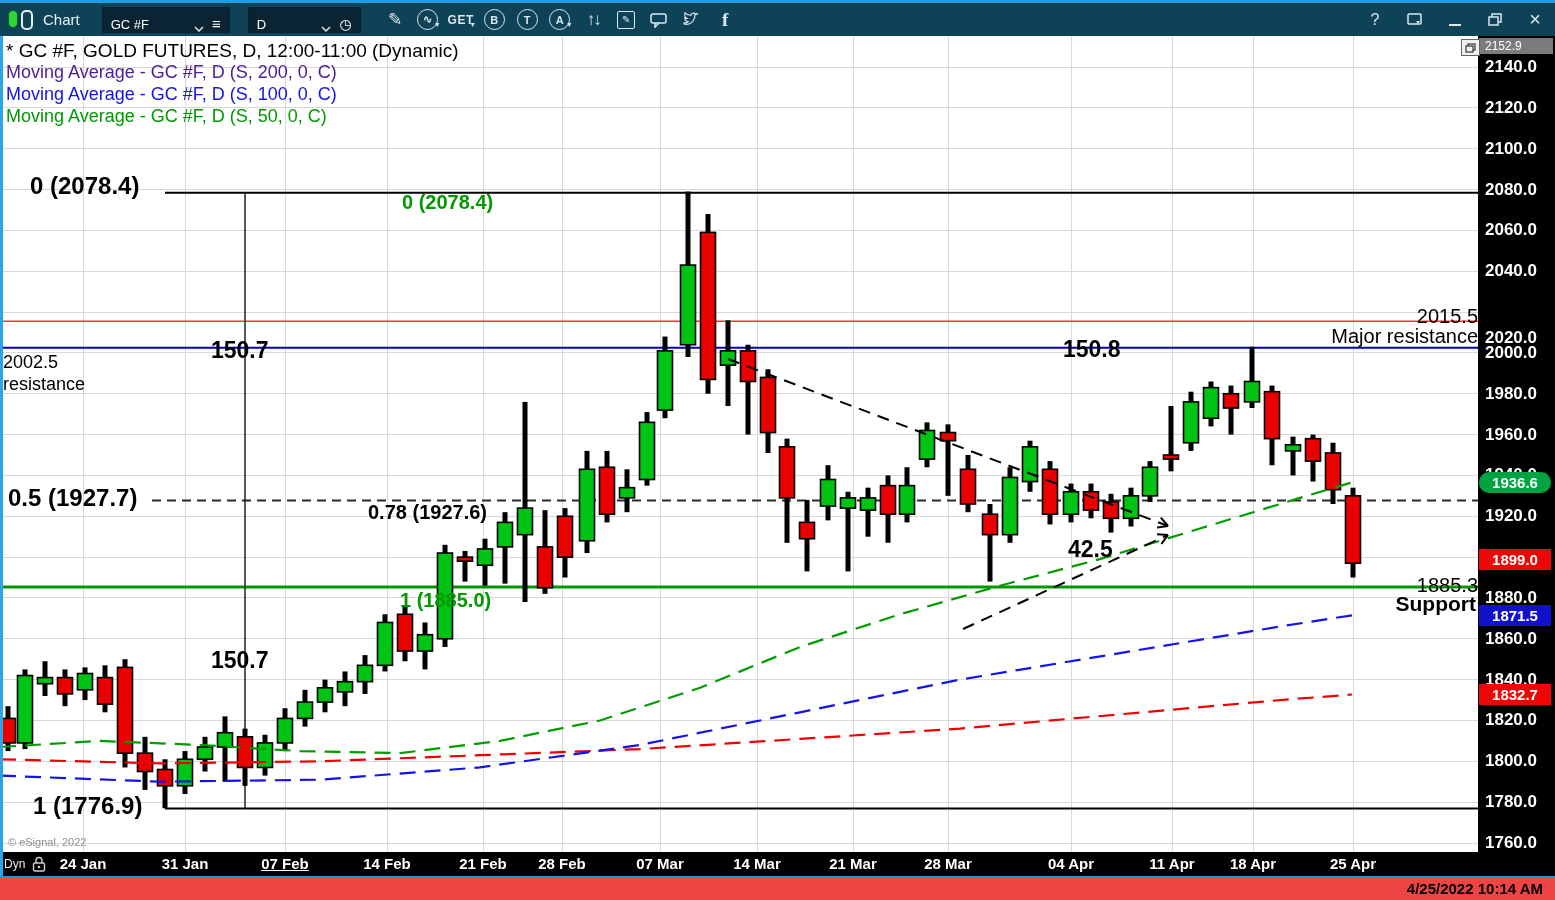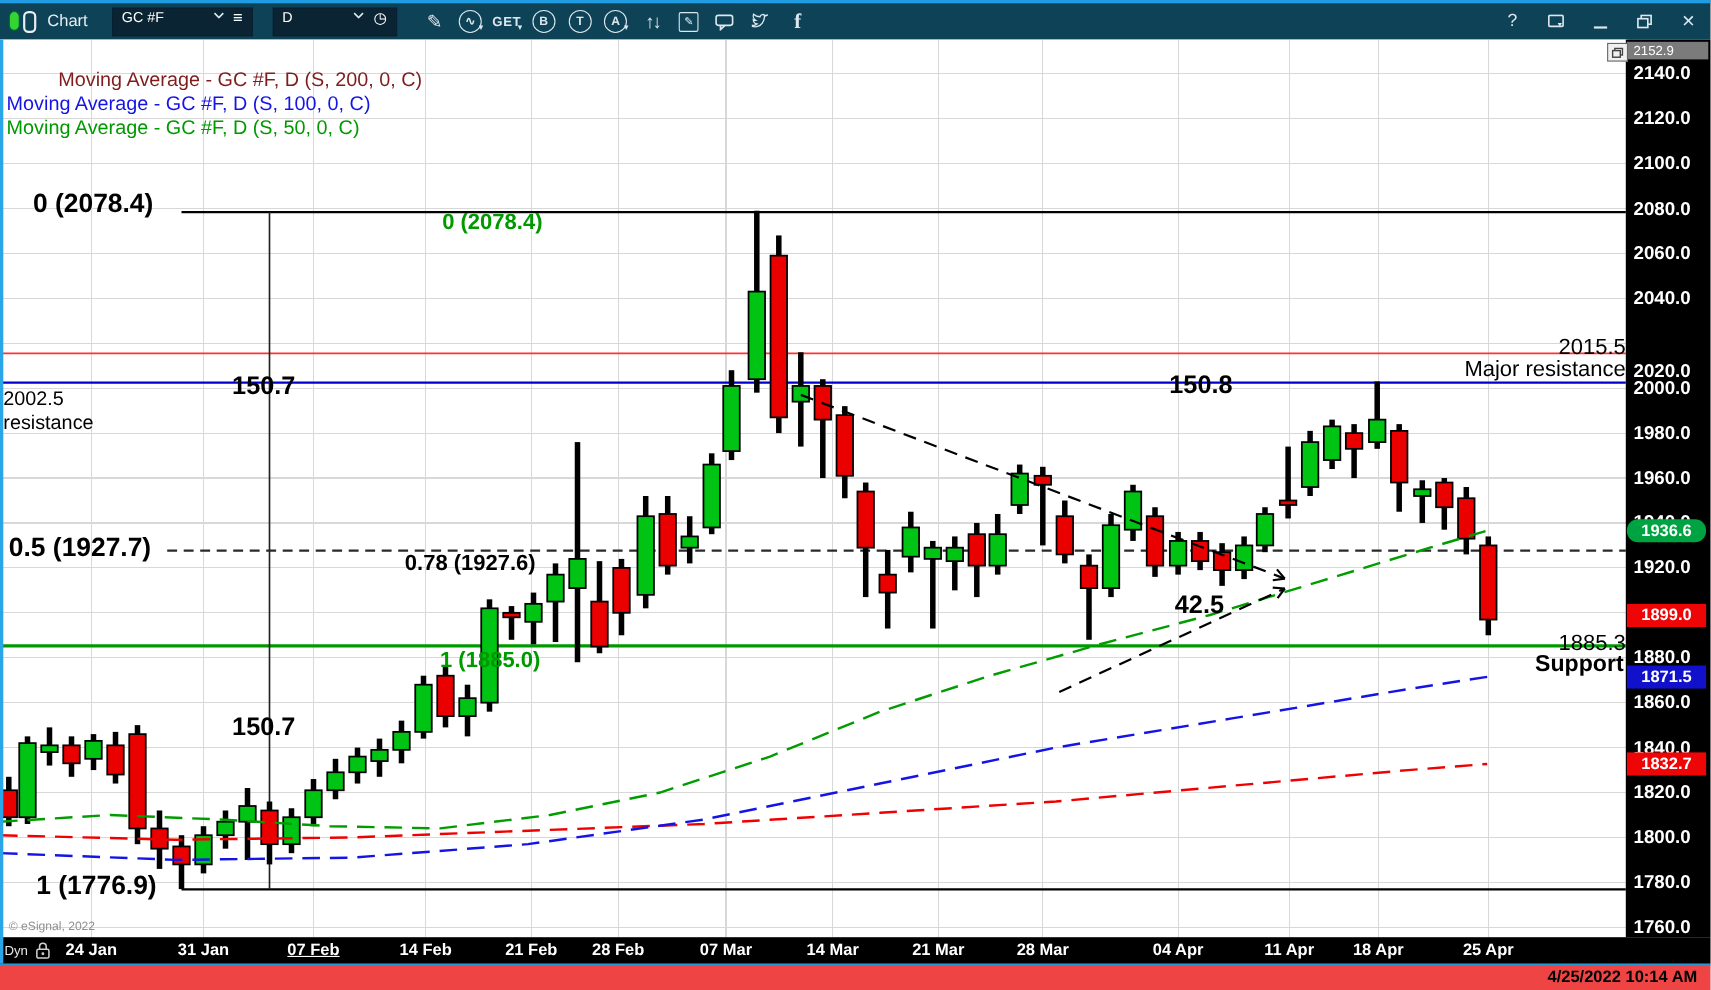--- a/index.html
+++ b/index.html
@@ -5,21 +5,21 @@
   html,body{margin:0;padding:0;width:1555px;height:900px;overflow:hidden;
     font-family:"Liberation Sans",sans-serif;background:#fff;}
   
   #toolbar{position:absolute;left:0;top:0;width:1555px;height:36px;background:#0e4257;
     border-top:3px solid #1f9ce2;box-sizing:border-box;display:flex;align-items:center;color:#dce7ee;}
   .lights{display:flex;gap:3px;margin:0 10px 0 8px;}
   .pill{width:8px;height:16px;border-radius:5px;}
   .pill.on{background:#35d435;border:1px solid #063;}
   .pill.off{background:transparent;border:2px solid #e8eef2;}
   .app-label{font-size:15px;margin-right:22px;color:#e8eef2;}
-  .select{background:#0a2433;height:24px;display:flex;align-items:flex-start;color:#fff;
+  .select{background:#0a2433;height:24px;display:flex;align-items:flex-end;color:#fff;
     font-size:13px;padding:0 8px;margin-right:18px;border:1px solid #082031;}
   .select .val{margin-right:auto;}
   .chev{width:10px;height:6px;margin:3px 8px 0 26px;}
   .tbtn{width:33px;height:28px;display:flex;align-items:center;justify-content:center;
     font-size:17px;color:#dce7ee;cursor:default;}
   .circ{width:19px;height:19px;border:1.6px solid #dce7ee;border-radius:50%;
     display:flex;align-items:center;justify-content:center;font-size:11px;font-weight:bold;}
   .mini-caret{font-size:8px;margin:10px 0 0 -3px;}
   .get{font-size:12px;font-weight:bold;letter-spacing:0.5px;}
   .sq-note{width:16px;height:16px;border:1.6px solid #dce7ee;border-radius:2px;
@@ -326,21 +326,22 @@
       <polyline points="0,739.6 160,745.7 320,743.7 480,731.4 640,709.0 800,676.3 960,643.6 1120,617.1 1280,590.5 1352,579.3" fill="none" stroke="#1414e6" stroke-width="2.2" stroke-dasharray="16,9"></polyline>
       <polyline points="0,711.0 100,704.9 200,709.0 300,715.1 400,717.1 500,704.9 600,684.5 700,651.8 800,611.0 900,578.3 1000,549.7 1100,523.1 1200,492.5 1300,461.9 1352,446.4" fill="none" stroke="#009c00" stroke-width="2.2" stroke-dasharray="16,9"></polyline>
       <line x1="728" y1="323" x2="1168" y2="490" stroke="#000" stroke-width="2" stroke-dasharray="12,8"></line>
       <line x1="1168" y1="490" x2="1160.8461376818761" y2="481.6440288455902" stroke="#000" stroke-width="2"></line>
       <line x1="1168" y1="490" x2="1157.103444417327" y2="491.5050170875164" stroke="#000" stroke-width="2"></line>
       <line x1="963" y1="593" x2="1168" y2="499" stroke="#000" stroke-width="2" stroke-dasharray="12,8"></line>
       <line x1="1168" y1="499" x2="1157.0269927003312" y2="498.229863128129" stroke="#000" stroke-width="2"></line>
       <line x1="1168" y1="499" x2="1161.4232110216708" y2="507.81736053105055" stroke="#000" stroke-width="2"></line>
     </svg>
 
-  <div class="legend-line" style="top:26px;color:#7f1d1d;margin-left:47px;">Moving Average - GC #F, D (S, 200, 0, C)</div>
+  <div class="chart-title">* GC #F, GOLD FUTURES, D, 12:00-11:00 (Dynamic)</div>
+  <div class="legend-line" style="top:26px;color:#4c1d95;">Moving Average - GC #F, D (S, 200, 0, C)</div>
   <div class="legend-line" style="top:48px;color:#1414e6;">Moving Average - GC #F, D (S, 100, 0, C)</div>
   <div class="legend-line" style="top:70px;color:#009900;">Moving Average - GC #F, D (S, 50, 0, C)</div>
 
   <div class="ann b24" style="left:30px;top:136px;">0 (2078.4)</div>
   <div class="ann b20 grn" style="left:402px;top:155px;">0 (2078.4)</div>
   <div class="ann r20" style="right:2px;top:269px;text-align:right;">2015.5</div>
   <div class="ann r20" style="right:2px;top:289px;text-align:right;">Major resistance</div>
   <div class="ann b23" style="left:211px;top:301px;">150.7</div>
   <div class="ann b23" style="left:1063px;top:300px;">150.8</div>
   <div class="ann r18" style="left:3px;top:316px;">2002.5</div>

